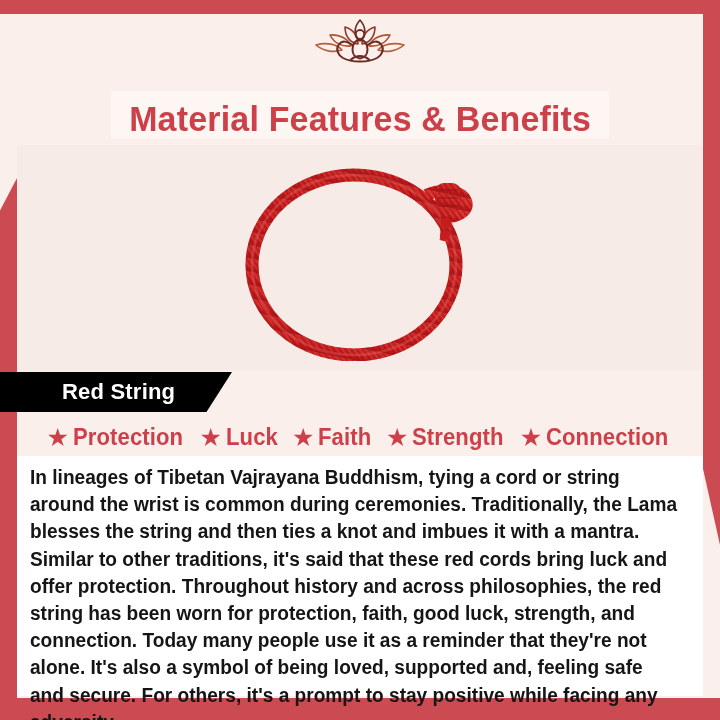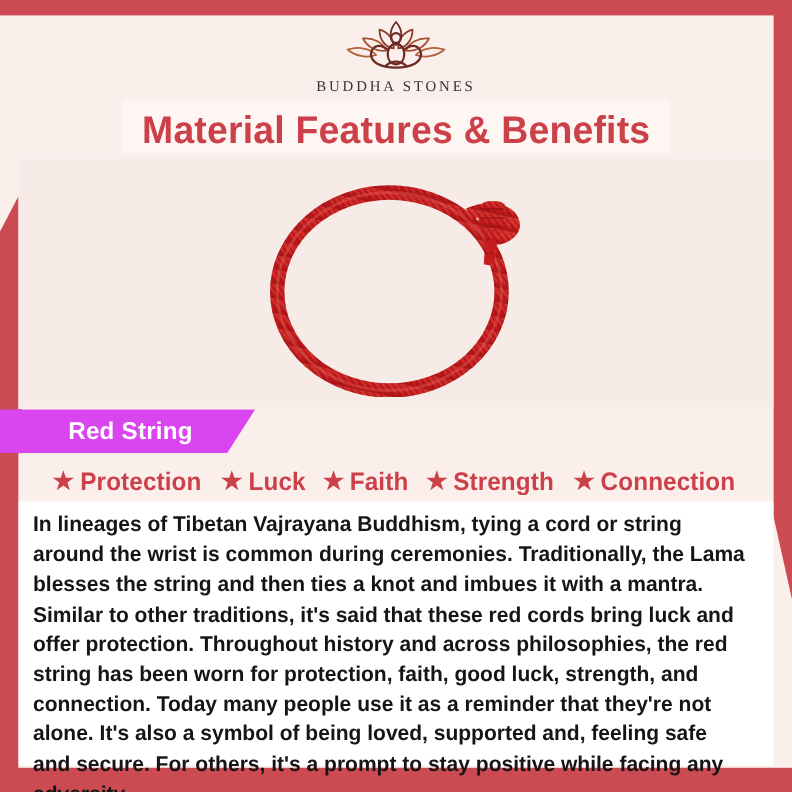--- a/index.html
+++ b/index.html
@@ -68,21 +68,21 @@
     background:#f6ebe7;
     overflow:hidden;
   }
   .bracelet{
     position:absolute;left:50%;top:16px;transform:translateX(-50%);
   }
 
   
   .banner{
     position:absolute;left:0;top:372px;height:40px;width:232px;
-    background:#d946ef;
+    background:#000000;
     clip-path:polygon(0 0,100% 0,89% 100%,0 100%);
     display:flex;align-items:center;
   }
   .banner-label{
     margin-left:62px;color:#ffffff;font-weight:bold;font-size:22px;
     font-family:"Liberation Sans Narrow","Liberation Sans",sans-serif;
     letter-spacing:.2px;white-space:nowrap;
   }
   .banner-strip{
     position:absolute;left:0;top:372px;width:20px;height:40px;background:#cc4a51;
@@ -146,21 +146,20 @@
         <path d="M12 31 C19 37,29 39,38 36 C33 30,22 28,12 31 Z" stroke="#b3603a"></path>
         <path d="M100 31 C93 37,83 39,74 36 C79 30,90 28,100 31 Z" stroke="#b3603a"></path>
       </g>
       <g fill="none" stroke="#6b2a22" stroke-width="2" stroke-linecap="round" stroke-linejoin="round">
         <circle cx="56" cy="20.5" r="4.4"></circle>
         <path d="M56 25.5 C51 26.5,48.5 30.5,48.5 35.5 C48.5 40,51 44,56 44.5 C61 44,63.5 40,63.5 35.5 C63.5 30.5,61 26.5,56 25.5 Z"></path>
         <path d="M48.5 31 C43 27,38 26,34.5 31 C31.5 35.5,34 41,39 44 C43.5 46.5,49 47.5,56 47.5 C63 47.5,68.5 46.5,73 44 C78 41,80.5 35.5,77.5 31 C74 26,69 27,63.5 31"></path>
         <path d="M47 45.5 C50 43,53 42,56 42 C59 42,62 43,65 45.5"></path>
       </g>
     </svg>
-    <div class="logo-word">BUDDHA STONES</div>
   </div>
 
   <div class="title-band">
     <div class="title-text">Material Features &amp; Benefits</div>
   </div>
 
   <div class="hero">
     <svg class="bracelet" width="260" height="200" viewBox="0 0 260 200">
       <defs>
         <linearGradient id="cordg" x1="0" y1="0" x2="0" y2="1">

